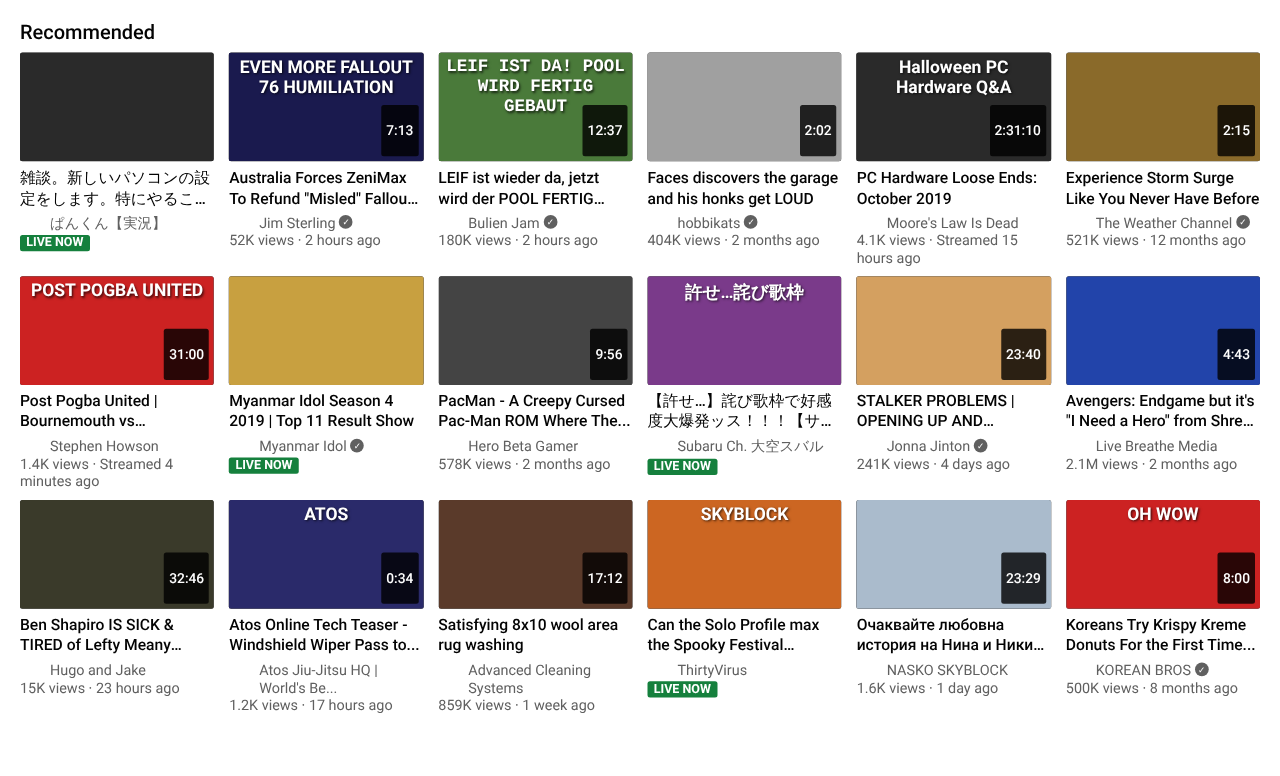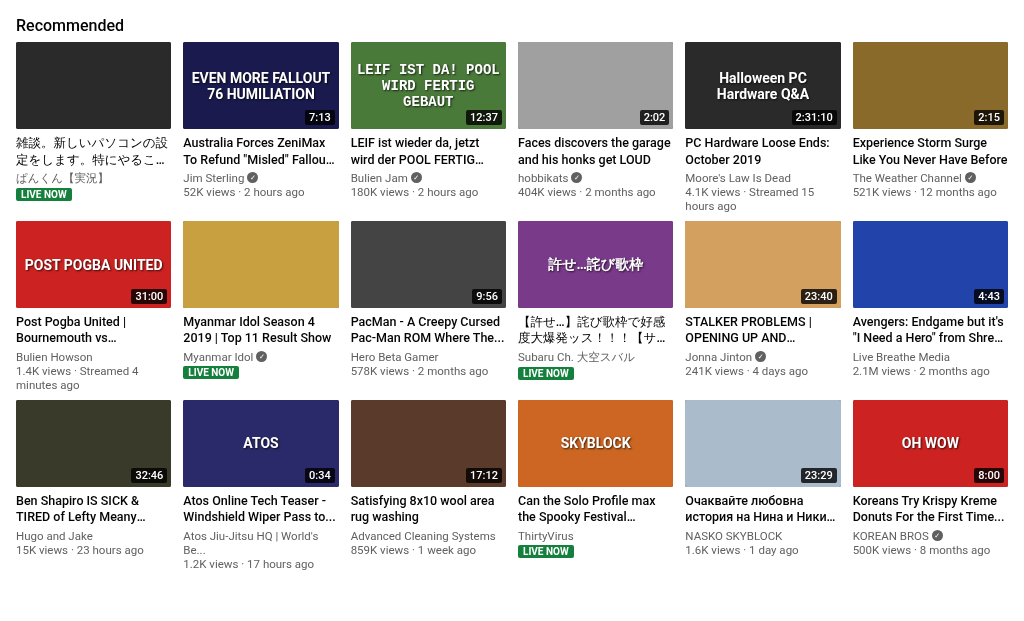--- a/index.html
+++ b/index.html
@@ -33,21 +33,21 @@
       border-radius: 2px;
     }
     .duration-badge {
       position: absolute;
       bottom: 4px;
       right: 4px;
       background: rgba(0,0,0,0.8);
       color: #fff;
       font-size: 11px;
       font-weight: 500;
-      padding: 1px 4px;
+      padding: 14px 4px;
       border-radius: 2px;
     }
     .video-info {
       margin-top: 6px;
     }
     .video-title {
       font-size: 12.5px;
       font-weight: 500;
       line-height: 1.3;
       color: #030303;
@@ -56,20 +56,21 @@
       -webkit-box-orient: vertical;
       overflow: hidden;
       margin-bottom: 3px;
     }
     .channel-name {
       font-size: 11.5px;
       color: #606060;
       display: flex;
       align-items: center;
       gap: 3px;
+      margin-left: 24px;
     }
     .verified-icon {
       display: inline-block;
       width: 11px;
       height: 11px;
       background: #606060;
       border-radius: 50%;
       position: relative;
     }
     .verified-icon::after {
@@ -113,21 +114,21 @@
     .thumb-13 { background: #2a2a6a; }
     .thumb-14 { background: #5a3a2a; }
     .thumb-15 { background: #cc6622; }
     .thumb-16 { background: #aabbcc; }
     .thumb-17 { background: #cc2222; }
 
     .thumb-inner {
       position: absolute;
       top:0;left:0;right:0;bottom:0;
       display: flex;
-      align-items: center;
+      align-items: flex-start;
       justify-content: center;
       overflow: hidden;
     }
     .thumb-text-overlay {
       color: #fff;
       font-weight: 700;
       font-size: 14px;
       text-align: center;
       padding: 4px;
       text-shadow: 1px 1px 2px rgba(0,0,0,0.7);
@@ -232,21 +233,21 @@
     <div class="video-card">
       <div class="thumbnail-wrap">
         <div class="thumb-inner thumb-6">
           <div class="thumb-text-overlay">POST POGBA UNITED</div>
         </div>
         <span class="duration-badge">31:00</span>
       </div>
       <div class="video-info">
         <div class="video-title">Post Pogba United | Bournemouth vs Manchester...</div>
         <div class="channel-name">
-          Bulien Howson
+          Stephen Howson
         </div>
         <div class="meta-text">1.4K views · Streamed 4 minutes ago</div>
       </div>
     </div>
     <div class="video-card">
       <div class="thumbnail-wrap">
         <div class="thumb-inner thumb-7">
           
         </div>
 

